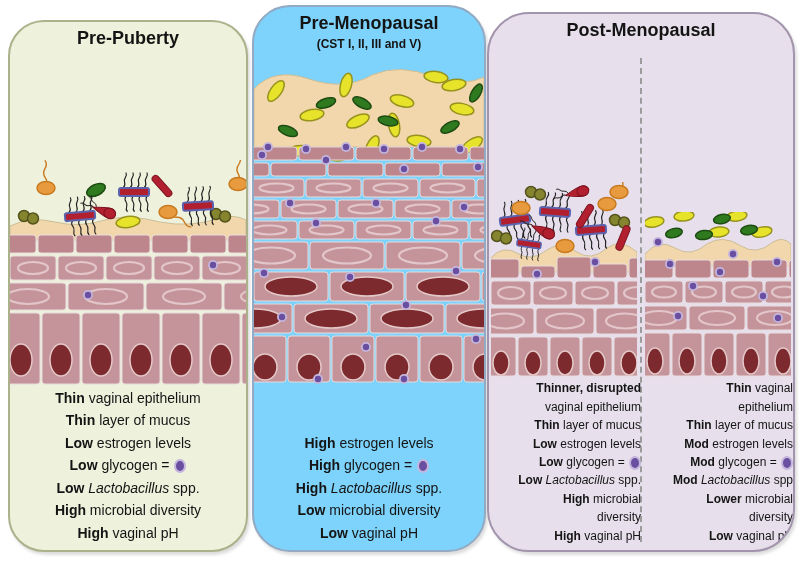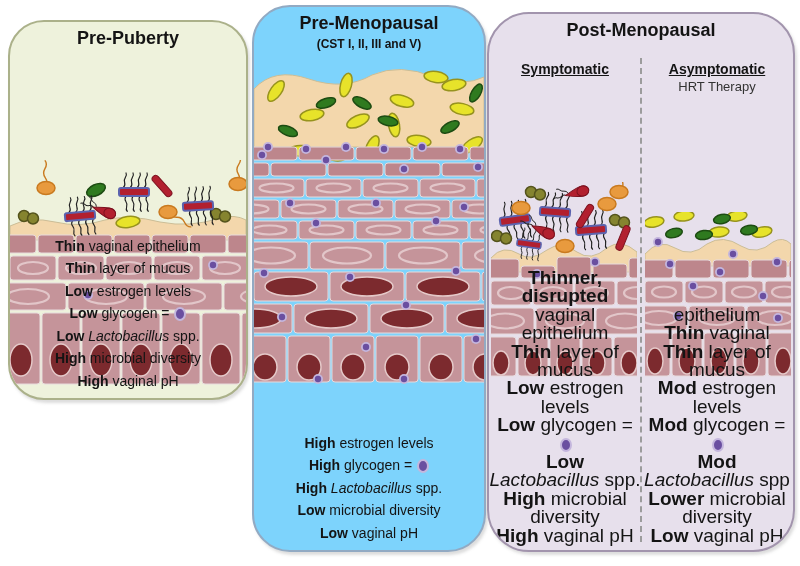--- a/index.html
+++ b/index.html
@@ -1,32 +1,32 @@
 <!DOCTYPE html>
 <html><head>
 <meta charset="utf-8">
 <style>
   html,body{margin:0;padding:0;background:#fff;}
   .stage{position:relative;width:800px;height:566px;background:#ffffff;overflow:hidden;
          font-family:"Liberation Sans",sans-serif;color:#141414;}
   .panel{position:absolute;border:2px solid #999;border-radius:36px;box-sizing:border-box;
          overflow:hidden;box-shadow:2px 3px 3px rgba(120,120,120,.25);}
-  .p1{left:8px;top:20px;width:240px;height:380px;}
+  .p1{left:8px;top:20px;width:240px;height:532px;}
   .p2{left:252px;top:5px;width:234px;height:547px;border-radius:38px;}
   .p3{left:487px;top:12px;width:308px;height:540px;border-radius:42px;}
   .title{margin:0;padding-top:6px;text-align:center;font-size:18px;font-weight:bold;line-height:21px;}
   .subtitle{text-align:center;font-size:12px;font-weight:bold;line-height:20px;}
   .illus{position:absolute;display:block;}
   .i1{left:0;top:138px;width:236px;height:226px;}
   .i2{left:0;top:56px;width:230px;height:321px;}
   .i3a{left:2px;top:168px;width:146px;height:196px;}
   .i3b{left:156px;top:198px;width:146px;height:166px;}
   .features{position:absolute;left:0;right:0;text-align:center;}
   .f-lg{bottom:6px;font-size:14px;line-height:22.5px;}
-  .f-sm{font-size:19px;line-height:18.4px;bottom:5px;left:auto;right:auto;}
+  .f-sm{font-size:12px;line-height:18.4px;bottom:5px;left:auto;right:auto;text-align:right;}
   .fa{position:absolute;left:0;width:152px;}
   .fb{position:absolute;left:152px;width:152px;}
   .fline b{font-weight:bold;}
   .fline i{font-style:italic;}
   .gdot{display:inline-block;width:8px;height:10px;border-radius:50%;
         background:#6a4fa0;border:2px solid #c4b6dd;vertical-align:middle;margin-left:1px;}
   .cols{position:absolute;top:46px;left:0;right:0;display:flex;}
   .colcell{width:50%;text-align:center;}
   .hd{font-size:14px;font-weight:bold;text-decoration:underline;}
   .subhd{font-size:13px;color:#333;margin-top:1px;}
@@ -375,29 +375,20 @@
         <div class="fline"><b>High</b><span> estrogen levels</span></div>
         <div class="fline"><b>High</b><span> glycogen = </span><span class="gdot"></span></div>
         <div class="fline"><b>High</b><span> </span><i>Lactobacillus</i><span> spp.</span></div>
         <div class="fline"><b>Low</b><span> microbial diversity</span></div>
         <div class="fline"><b>Low</b><span> vaginal pH</span></div>
       </div>
   </section>
 
   <section class="panel p3" style="background: rgb(231, 224, 236); border-color: rgb(162, 148, 173);">
     <h2 class="title">Post-Menopausal</h2>
-    <div class="cols">
-      <div class="colcell">
-        <span class="hd">Symptomatic</span>
-      </div>
-      <div class="colcell">
-        <span class="hd">Asymptomatic</span>
-        <div class="subhd">HRT Therapy</div>
-      </div>
-    </div>
     <div class="divider"></div>
     <svg class="illus i3a" viewBox="0 0 146 196">
         <path d="M0 76 Q12 62 28 72 Q40 80 56 68 Q70 58 86 70 Q100 80 116 66 Q130 56 146 70 L146 90 L0 90 Z" fill="#f3d7ac" stroke="#cbbd96" stroke-width="1"></path>
         <g>
           <rect x="-6" y="77" width="34" height="19" rx="3" fill="#bd868c" stroke="#e7dadc" stroke-width="1"></rect>
           <rect x="30" y="84" width="34" height="12" rx="3" fill="#bd868c" stroke="#e7dadc" stroke-width="1"></rect>
           <rect x="66" y="75" width="34" height="21" rx="3" fill="#bd868c" stroke="#e7dadc" stroke-width="1"></rect>
           <rect x="102" y="82" width="34" height="14" rx="3" fill="#bd868c" stroke="#e7dadc" stroke-width="1"></rect>
           <rect x="138" y="76" width="34" height="20" rx="3" fill="#bd868c" stroke="#e7dadc" stroke-width="1"></rect>
           <rect x="0" y="99" width="40" height="24" rx="3" fill="#c5949a" stroke="#e7dadc" stroke-width="1"></rect>
@@ -607,22 +598,22 @@
         <div class="fline"><span>vaginal epithelium</span></div>
         <div class="fline"><b>Thin</b><span> layer of mucus</span></div>
         <div class="fline"><b>Low</b><span> estrogen levels</span></div>
         <div class="fline"><b>Low</b><span> glycogen = </span><span class="gdot"></span></div>
         <div class="fline"><b>Low</b><span> </span><i>Lactobacillus</i><span> spp.</span></div>
         <div class="fline"><b>High</b><span> microbial</span></div>
         <div class="fline"><span>diversity</span></div>
         <div class="fline"><b>High</b><span> vaginal pH</span></div>
       </div>
     <div class="features f-sm fb">
+        <div class="fline"><b>Thin</b><span> vaginal</span></div>
         <div class="fline"><span>epithelium</span></div>
-        <div class="fline"><b>Thin</b><span> vaginal</span></div>
         <div class="fline"><b>Thin</b><span> layer of mucus</span></div>
         <div class="fline"><b>Mod</b><span> estrogen levels</span></div>
         <div class="fline"><b>Mod</b><span> glycogen = </span><span class="gdot"></span></div>
         <div class="fline"><b>Mod</b><span> </span><i>Lactobacillus</i><span> spp</span></div>
         <div class="fline"><b>Lower</b><span> microbial</span></div>
         <div class="fline"><span>diversity</span></div>
         <div class="fline"><b>Low</b><span> vaginal pH</span></div>
       </div>
   </section>
 

